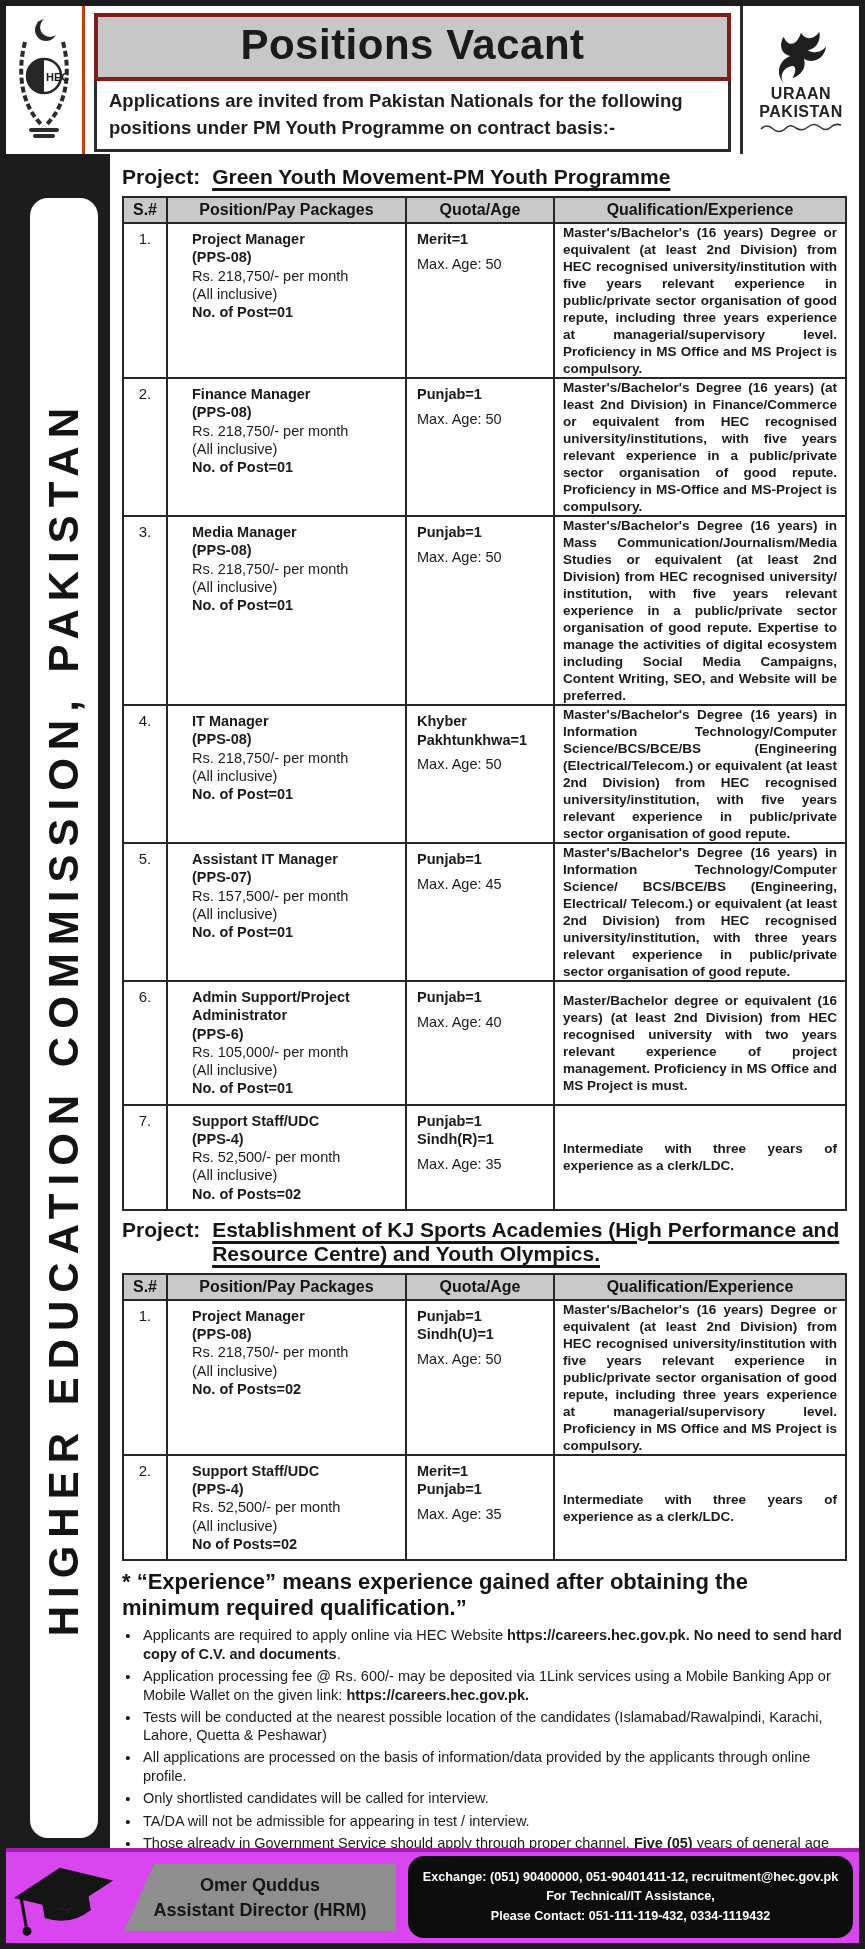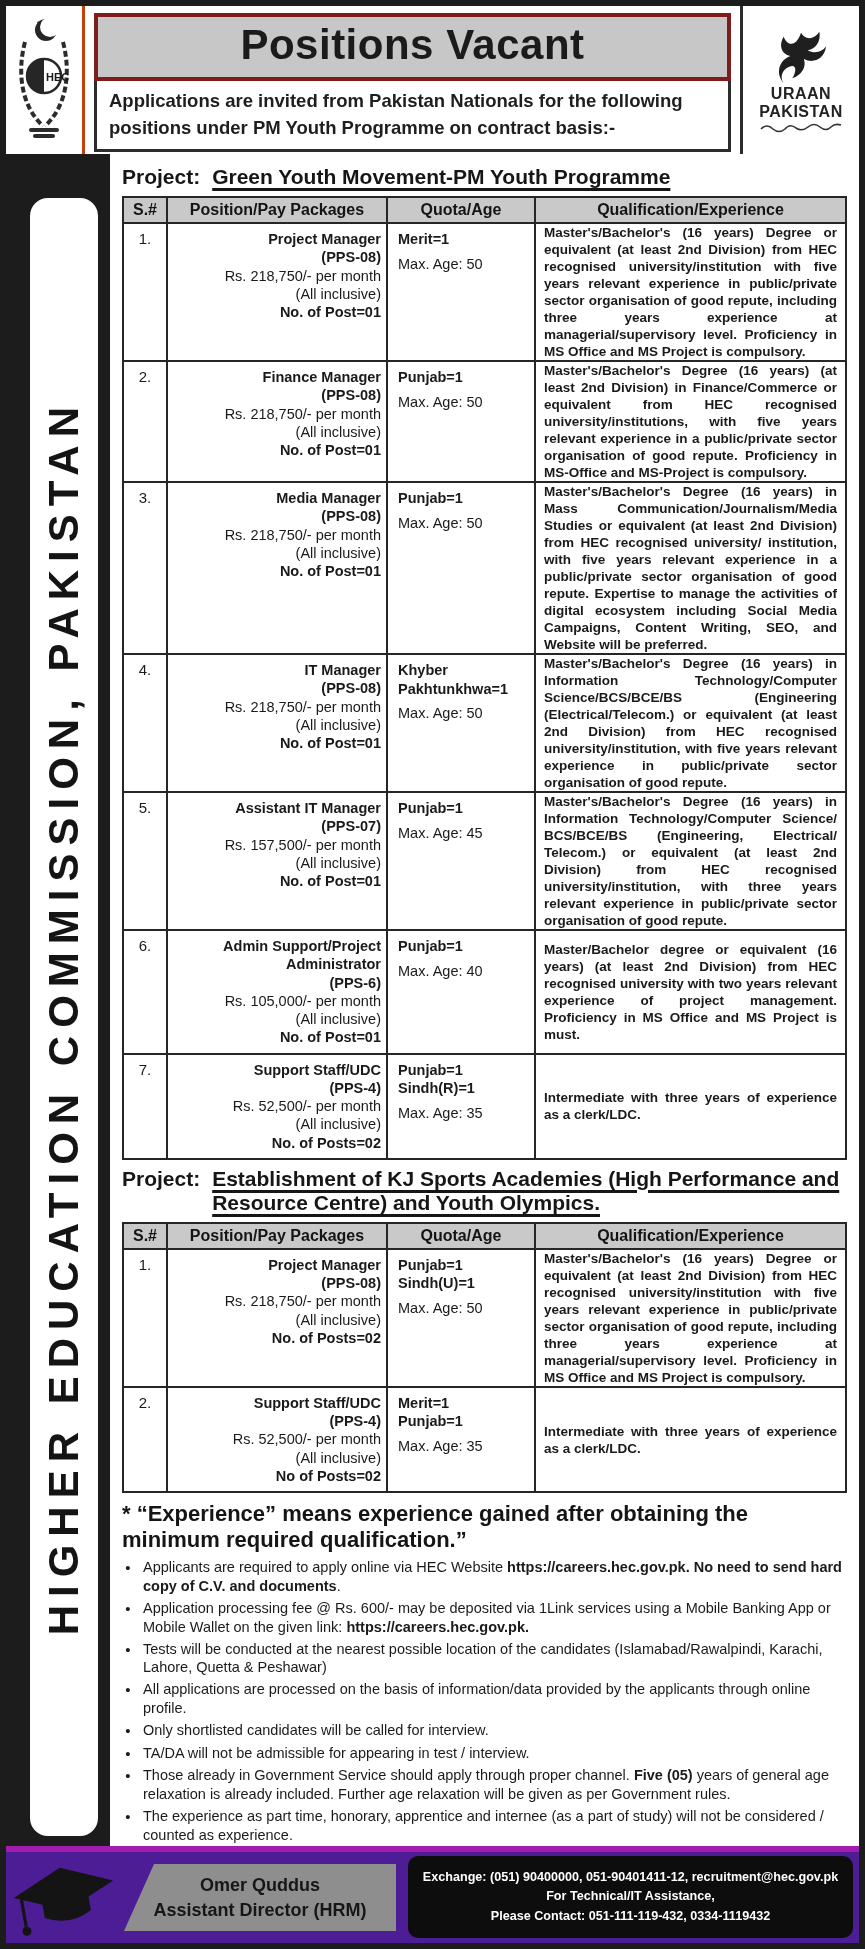--- a/index.html
+++ b/index.html
@@ -23,36 +23,36 @@
 
   .content{flex:1;min-width:0;padding:4px 12px 0 12px;overflow:hidden;}
   .project-heading{display:flex;gap:12px;font-size:21px;font-weight:bold;margin:7px 0 7px 0;color:#161616;}
   .ph-label{flex:0 0 auto;}
   .ph-title{flex:1;text-decoration:underline;text-decoration-thickness:2.5px;text-underline-offset:4px;}
 
   table.jobs{width:100%;border-collapse:collapse;border:2.5px solid #262626;margin-bottom:4px;}
   table.jobs th,table.jobs td{border:2px solid #262626;}
   table.jobs th{background:#c9c9c9;font-size:16px;padding:3px 2px;color:#141414;}
   td.sn{width:40px;vertical-align:top;text-align:center;font-size:15px;padding-top:6px;}
-  td.pos{width:208px;vertical-align:top;padding:6px 5px 6px 5px;font-size:14.5px;line-height:1.26;text-align:right;}
+  td.pos{width:208px;vertical-align:top;padding:6px 5px 6px 24px;font-size:14.5px;line-height:1.26;}
   td.quota{width:132px;vertical-align:top;padding:6px 4px 6px 10px;font-size:14.5px;line-height:1.28;}
   td.qual{vertical-align:middle;padding:0 8px;font-size:13.5px;line-height:1.26;text-align:justify;font-weight:bold;}
   .b{font-weight:bold;}
   .age{margin-top:6px;}
 
   .note{font-size:22px;font-weight:bold;margin:8px 0 5px 0;color:#151515;}
   .bullet-item{display:flex;gap:9px;font-size:14.5px;line-height:1.3;margin:3px 0;color:#1b1b1b;}
   .dot{width:12px;flex:0 0 auto;text-align:center;font-size:15px;}
   .bi-text{flex:1;}
 
   
-  .footer{flex:0 0 91px;border-top:6px solid #a21caf;display:flex;align-items:stretch;background:#4c1d95;}
+  .footer{flex:0 0 91px;border-top:4px solid #a21caf;display:flex;align-items:stretch;background:#d946ef;}
   .cap-area{width:118px;display:flex;align-items:center;justify-content:center;}
   .signatory{width:272px;margin:12px 0;background:#8e8e8e;clip-path:polygon(30px 0,100% 0,100% 100%,0 100%);display:flex;flex-direction:column;justify-content:center;align-items:center;font-weight:bold;font-size:18px;line-height:1.35;color:#161616;}
-  .contact{flex:1;margin:4px 6px 5px 12px;background:#0d0d0d;border-radius:10px;color:#fff;display:flex;flex-direction:column;justify-content:center;text-align:center;font-weight:bold;font-size:12.6px;line-height:1.55;padding:0 4px;}
+  .contact{flex:1;margin:4px 6px 5px 12px;background:#0d0d0d;border-radius:16px;color:#fff;display:flex;flex-direction:column;justify-content:center;text-align:center;font-weight:bold;font-size:12.6px;line-height:1.55;padding:0 4px;}
 </style>
 </head>
 <body>
 
 <div class="page">
 
   <div class="header">
     <div class="hec-cell">
       <svg width="62" height="132" viewBox="0 0 62 132">
         <circle cx="33" cy="16" r="11" fill="#262626"></circle>

